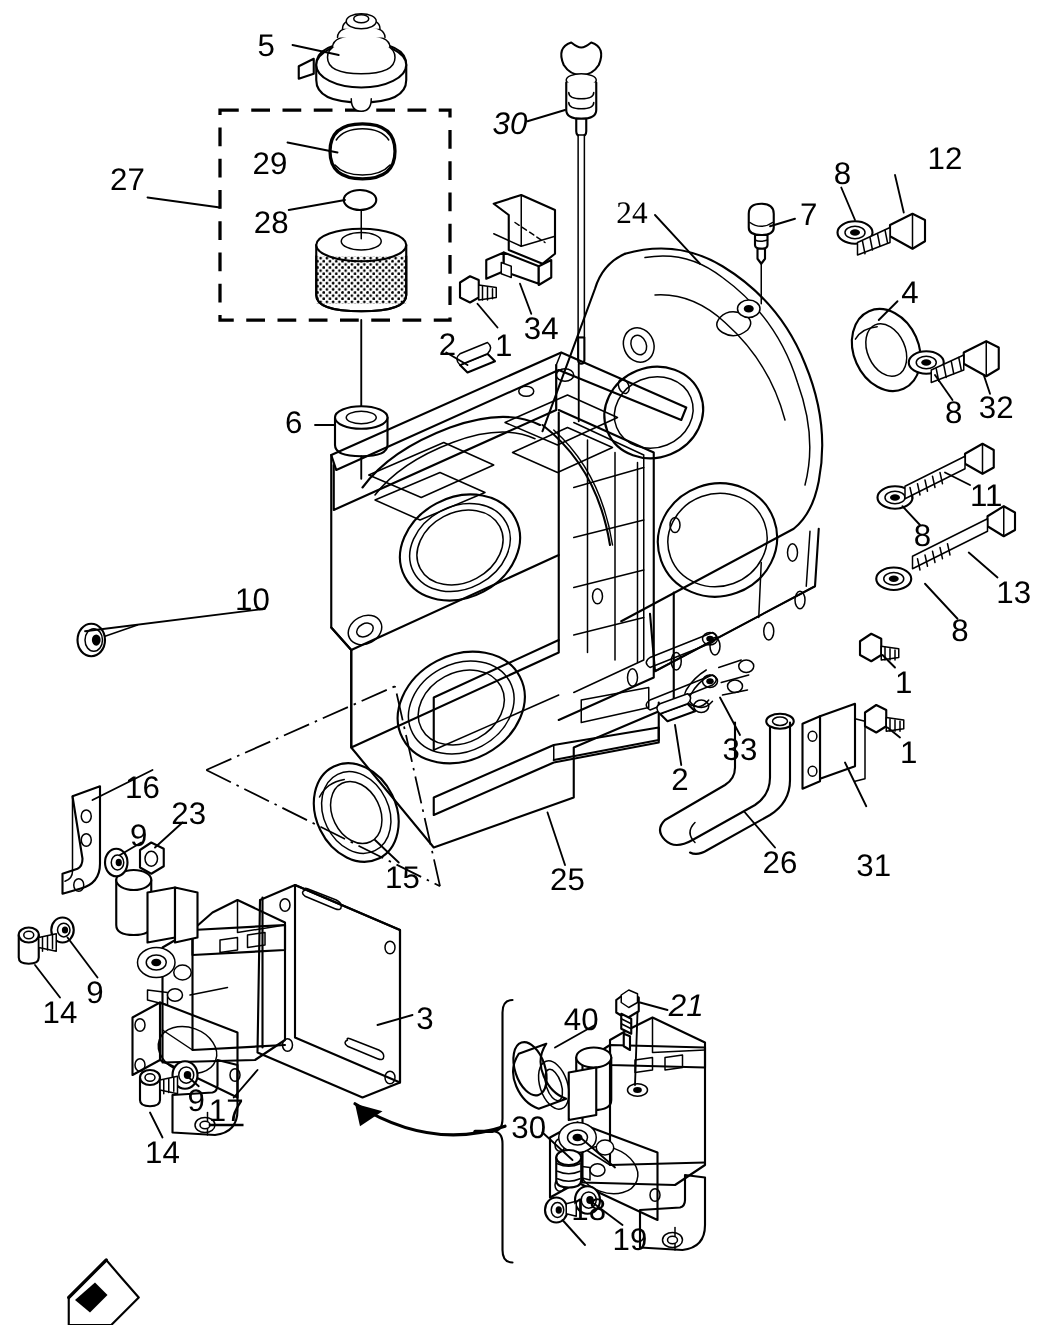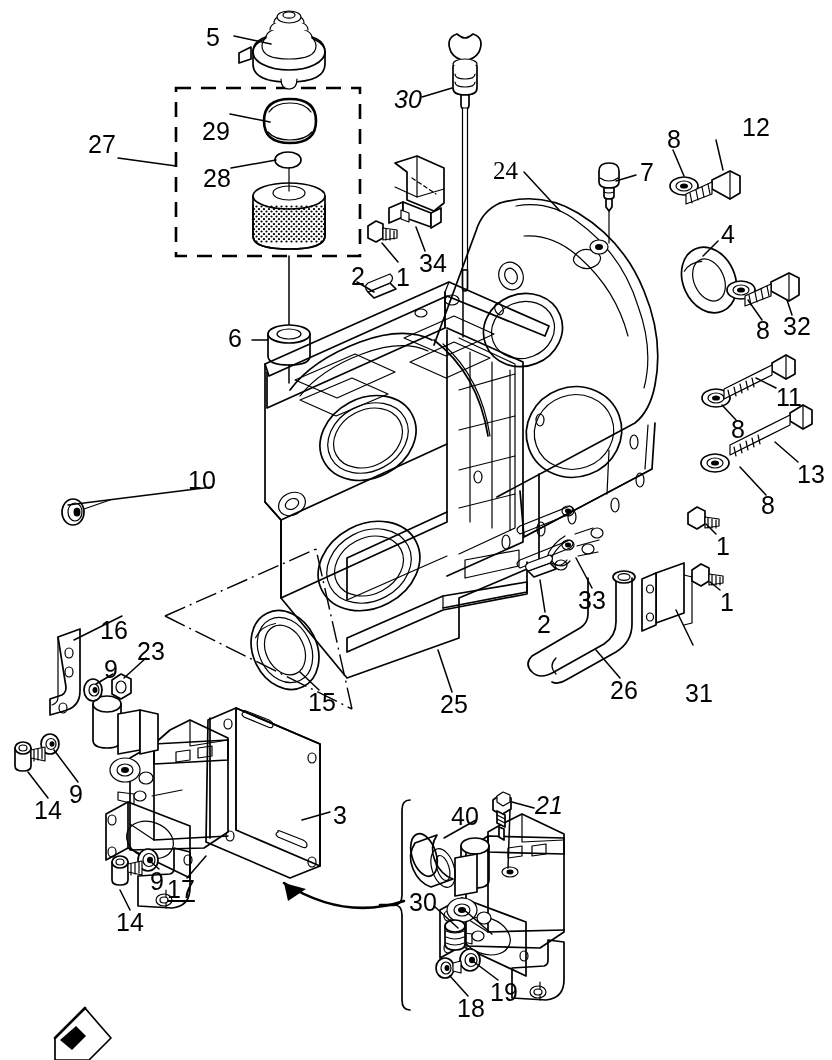--- a/index.html
+++ b/index.html
@@ -577,16 +577,16 @@
   <span class="lbl" style="left:69px;top:782px;">9</span>
   <span class="lbl" style="left:34px;top:798px;">14</span>
   <span class="lbl" style="left:333px;top:803px;">3</span>
   <span class="lbl" style="left:167px;top:877px;text-decoration:underline;">17</span>
   <span class="lbl" style="left:150px;top:869px;">9</span>
   <span class="lbl" style="left:116px;top:910px;">14</span>
   <span class="lbl" style="left:451px;top:804px;">40</span>
   <span class="lbl" style="left:535px;top:793px;font-style:italic;">21</span>
   <span class="lbl" style="left:409px;top:890px;">30</span>
   <span class="lbl" style="left:490px;top:980px;">19</span>
-  <span class="lbl" style="left:457px;top:996px;">18</span>
+  <span class="lbl" style="left:457px;top:956px;">18</span>
 </div>
 
 </div>
 
 </body></html>

